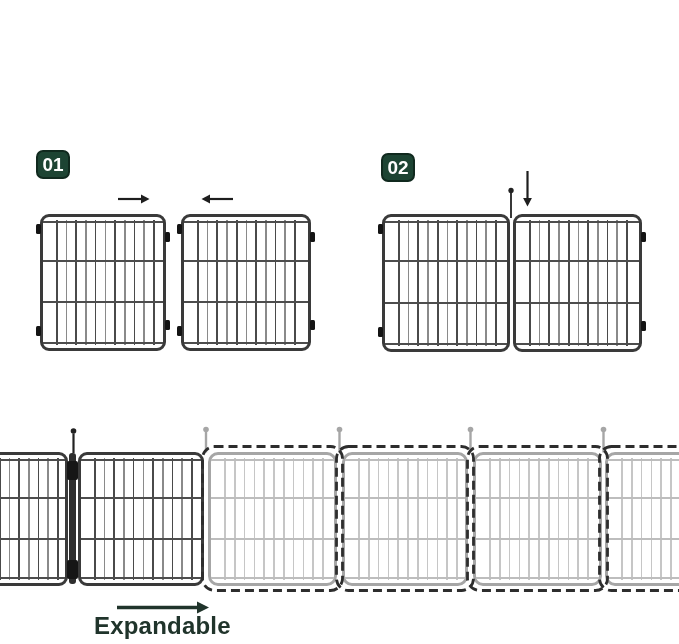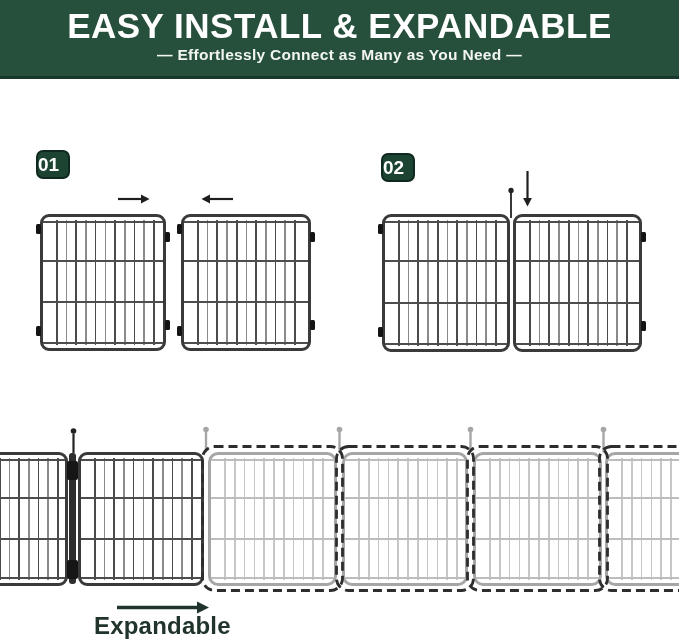--- a/index.html
+++ b/index.html
@@ -14,21 +14,21 @@
     border-bottom:3px solid var(--header_underline,#17382b);
     text-align:center;color:#ffffff;
   }
   .title{margin-top:7px;font-size:35px;font-weight:bold;letter-spacing:.5px;line-height:38px;}
   .subtitle{margin-top:1px;font-size:15.5px;font-weight:600;letter-spacing:.3px;color:#f2f5f2;}
   
   .badge{
     position:absolute;width:34px;height:29px;box-sizing:border-box;
     background:var(--badge_bg,#1d4433);border:2px solid var(--badge_border,#10291e);
     border-radius:7px;color:#fff;font-size:19px;font-weight:bold;
-    line-height:25px;
+    text-align:center;line-height:25px;
   }
   
   .panel{position:absolute;background:#fff;box-sizing:border-box;border-radius:9px;}
   .panel.solid{border:3px solid var(--panel_dark,#3a3a3a);}
   .panel.light{border:3px solid var(--panel_light,#a6a6a6);border-radius:10px;}
   .bars{position:absolute;top:3px;bottom:3px;left:5px;right:5px;}
   .panel.solid .bars{
     background:repeating-linear-gradient(90deg,
       transparent 0 8px, var(--bar_dark,#4a4a4a) 8px 9.7px,
       transparent 9.7px 17.7px, var(--bar_mid,#8a8a8a) 17.7px 19.4px);
@@ -54,24 +54,20 @@
     position:absolute;left:94px;top:612px;width:136px;text-align:left;
     font-size:24px;font-weight:600;letter-spacing:.2px;
     color:var(--expand_dark,#20342b);
   }
 </style>
 </head>
 <body>
 
 <div class="stage">
 
-  <div class="header">
-    <div class="title">EASY INSTALL &amp; EXPANDABLE</div>
-    <div class="subtitle">— Effortlessly Connect as Many as You Need —</div>
-  </div>
 
   <div class="badge" style="left:36px;top:150px">01</div>
   <div class="badge" style="left:381px;top:153px">02</div>
 
   <div class="panel solid" style="left:40px;top:214px;width:126px;height:137px">
       <div class="bars"></div>
       <div class="rail r1"></div>
       <div class="rail r2"></div>
       <div class="rail r3"></div>
       <div class="rail r4"></div>

